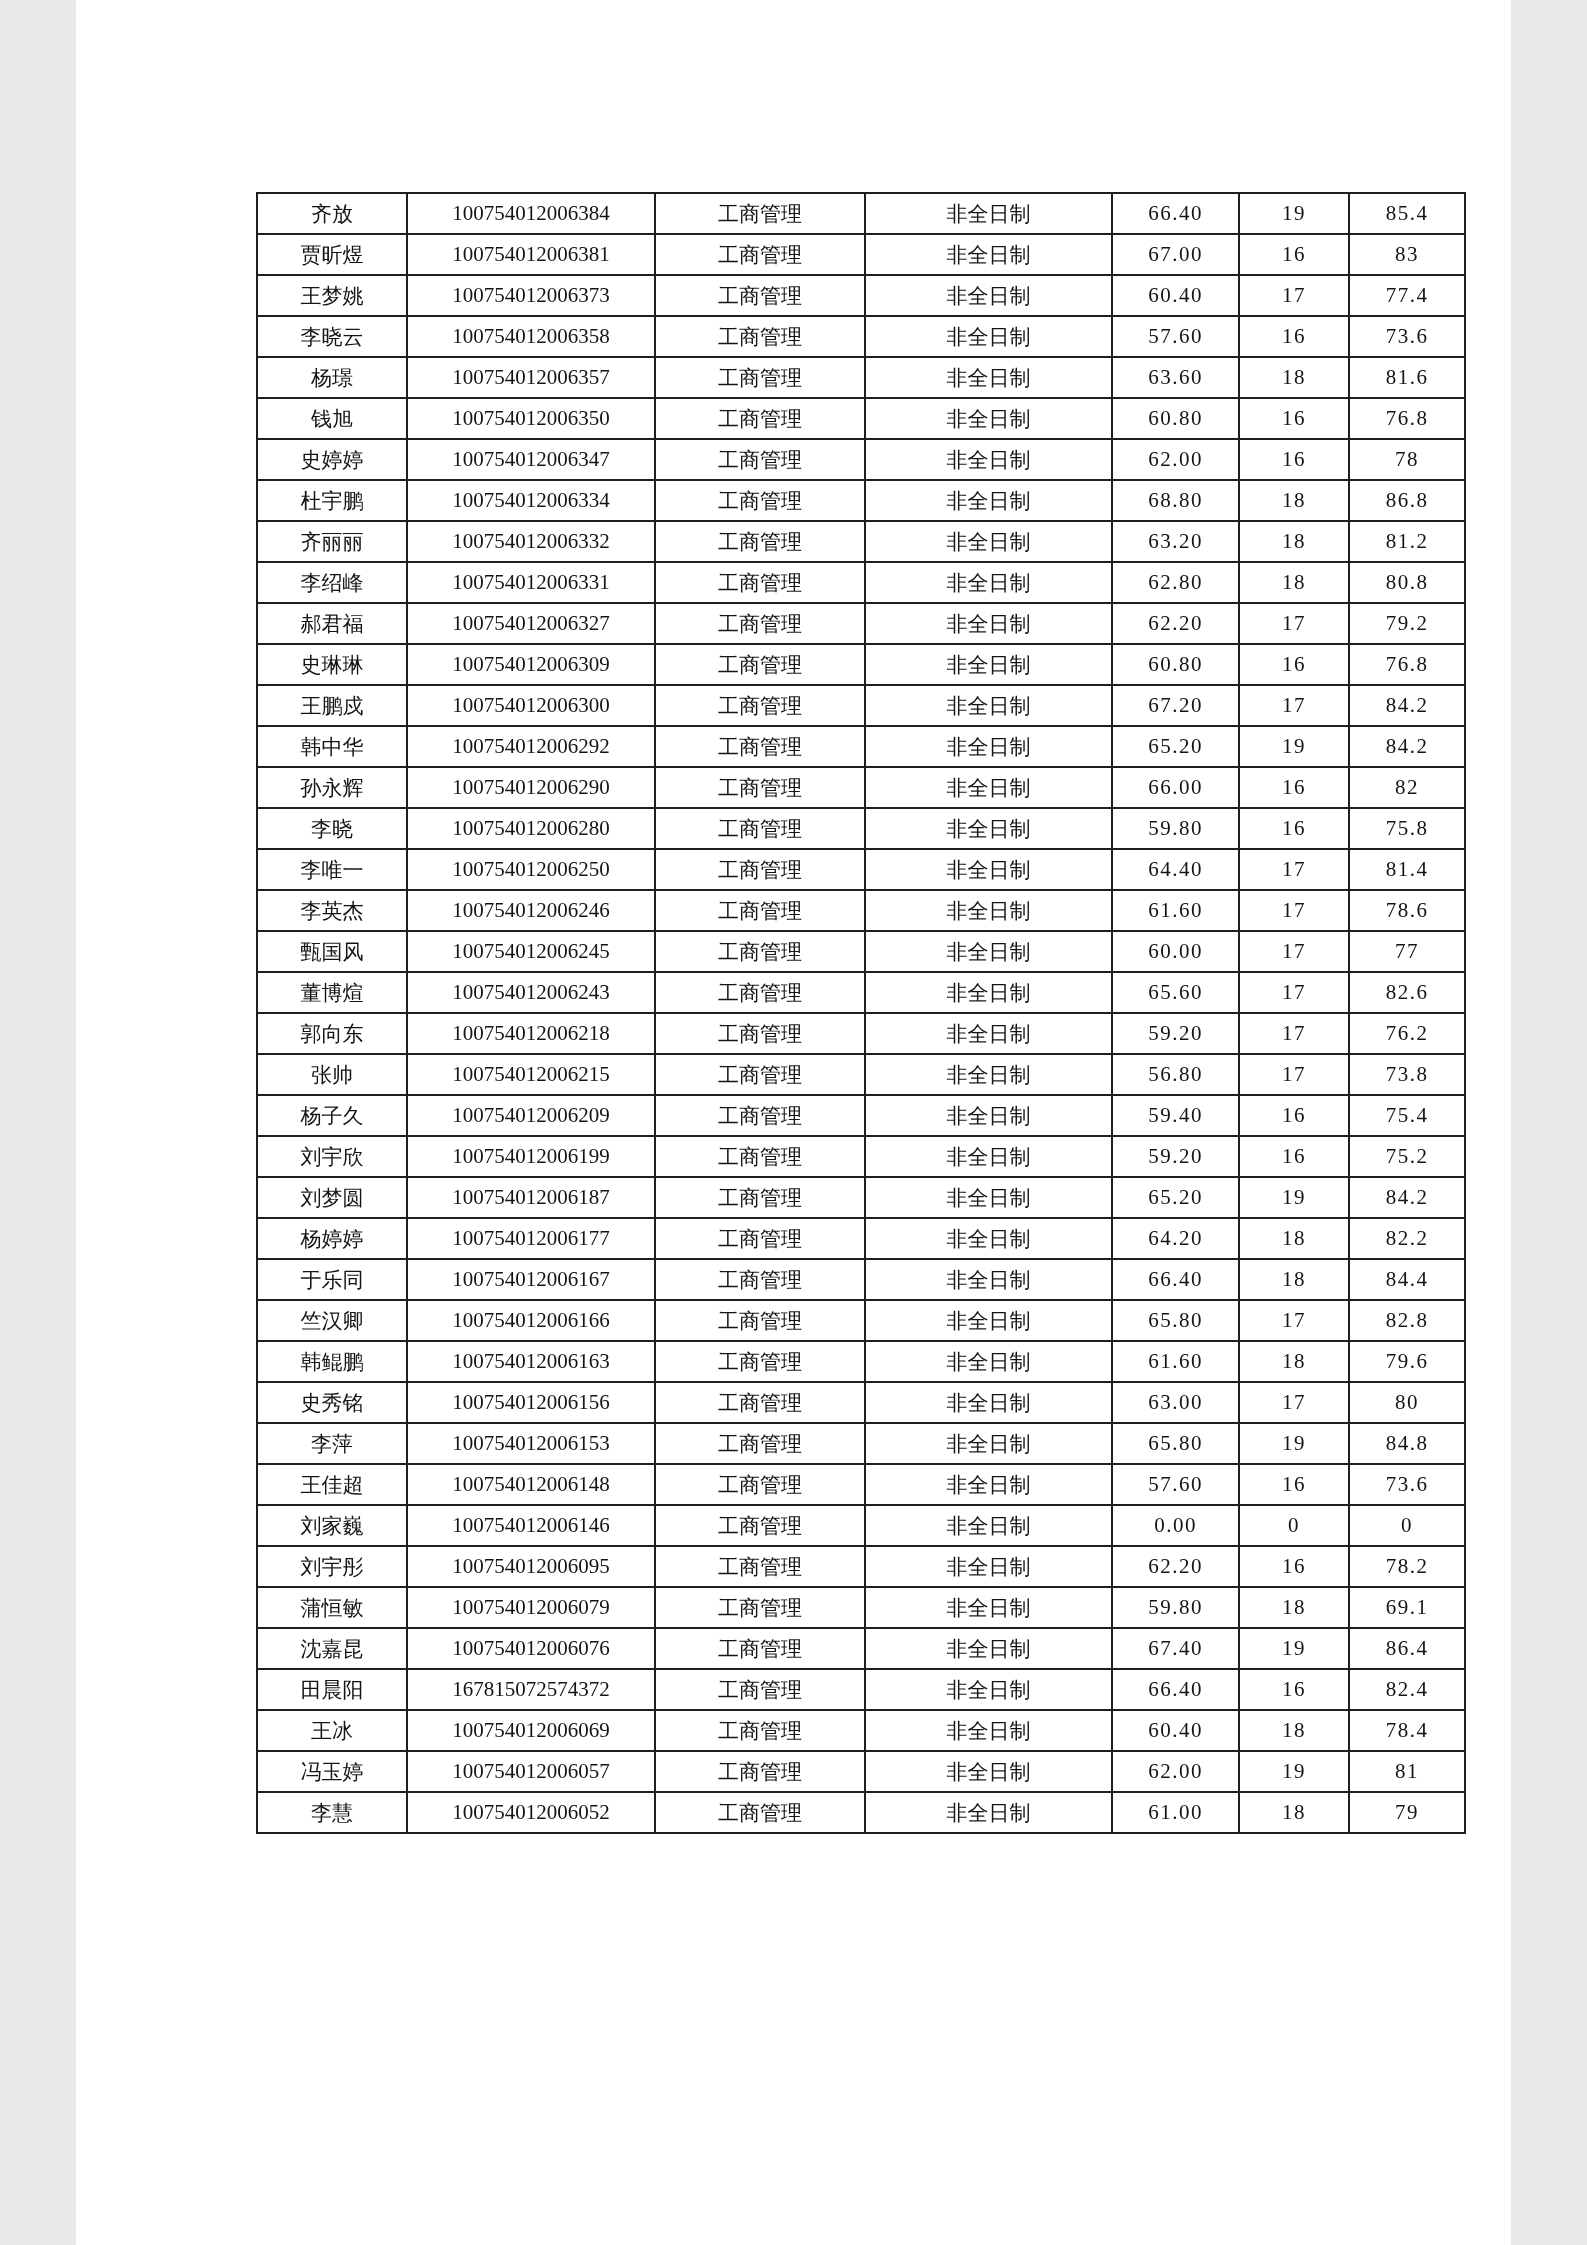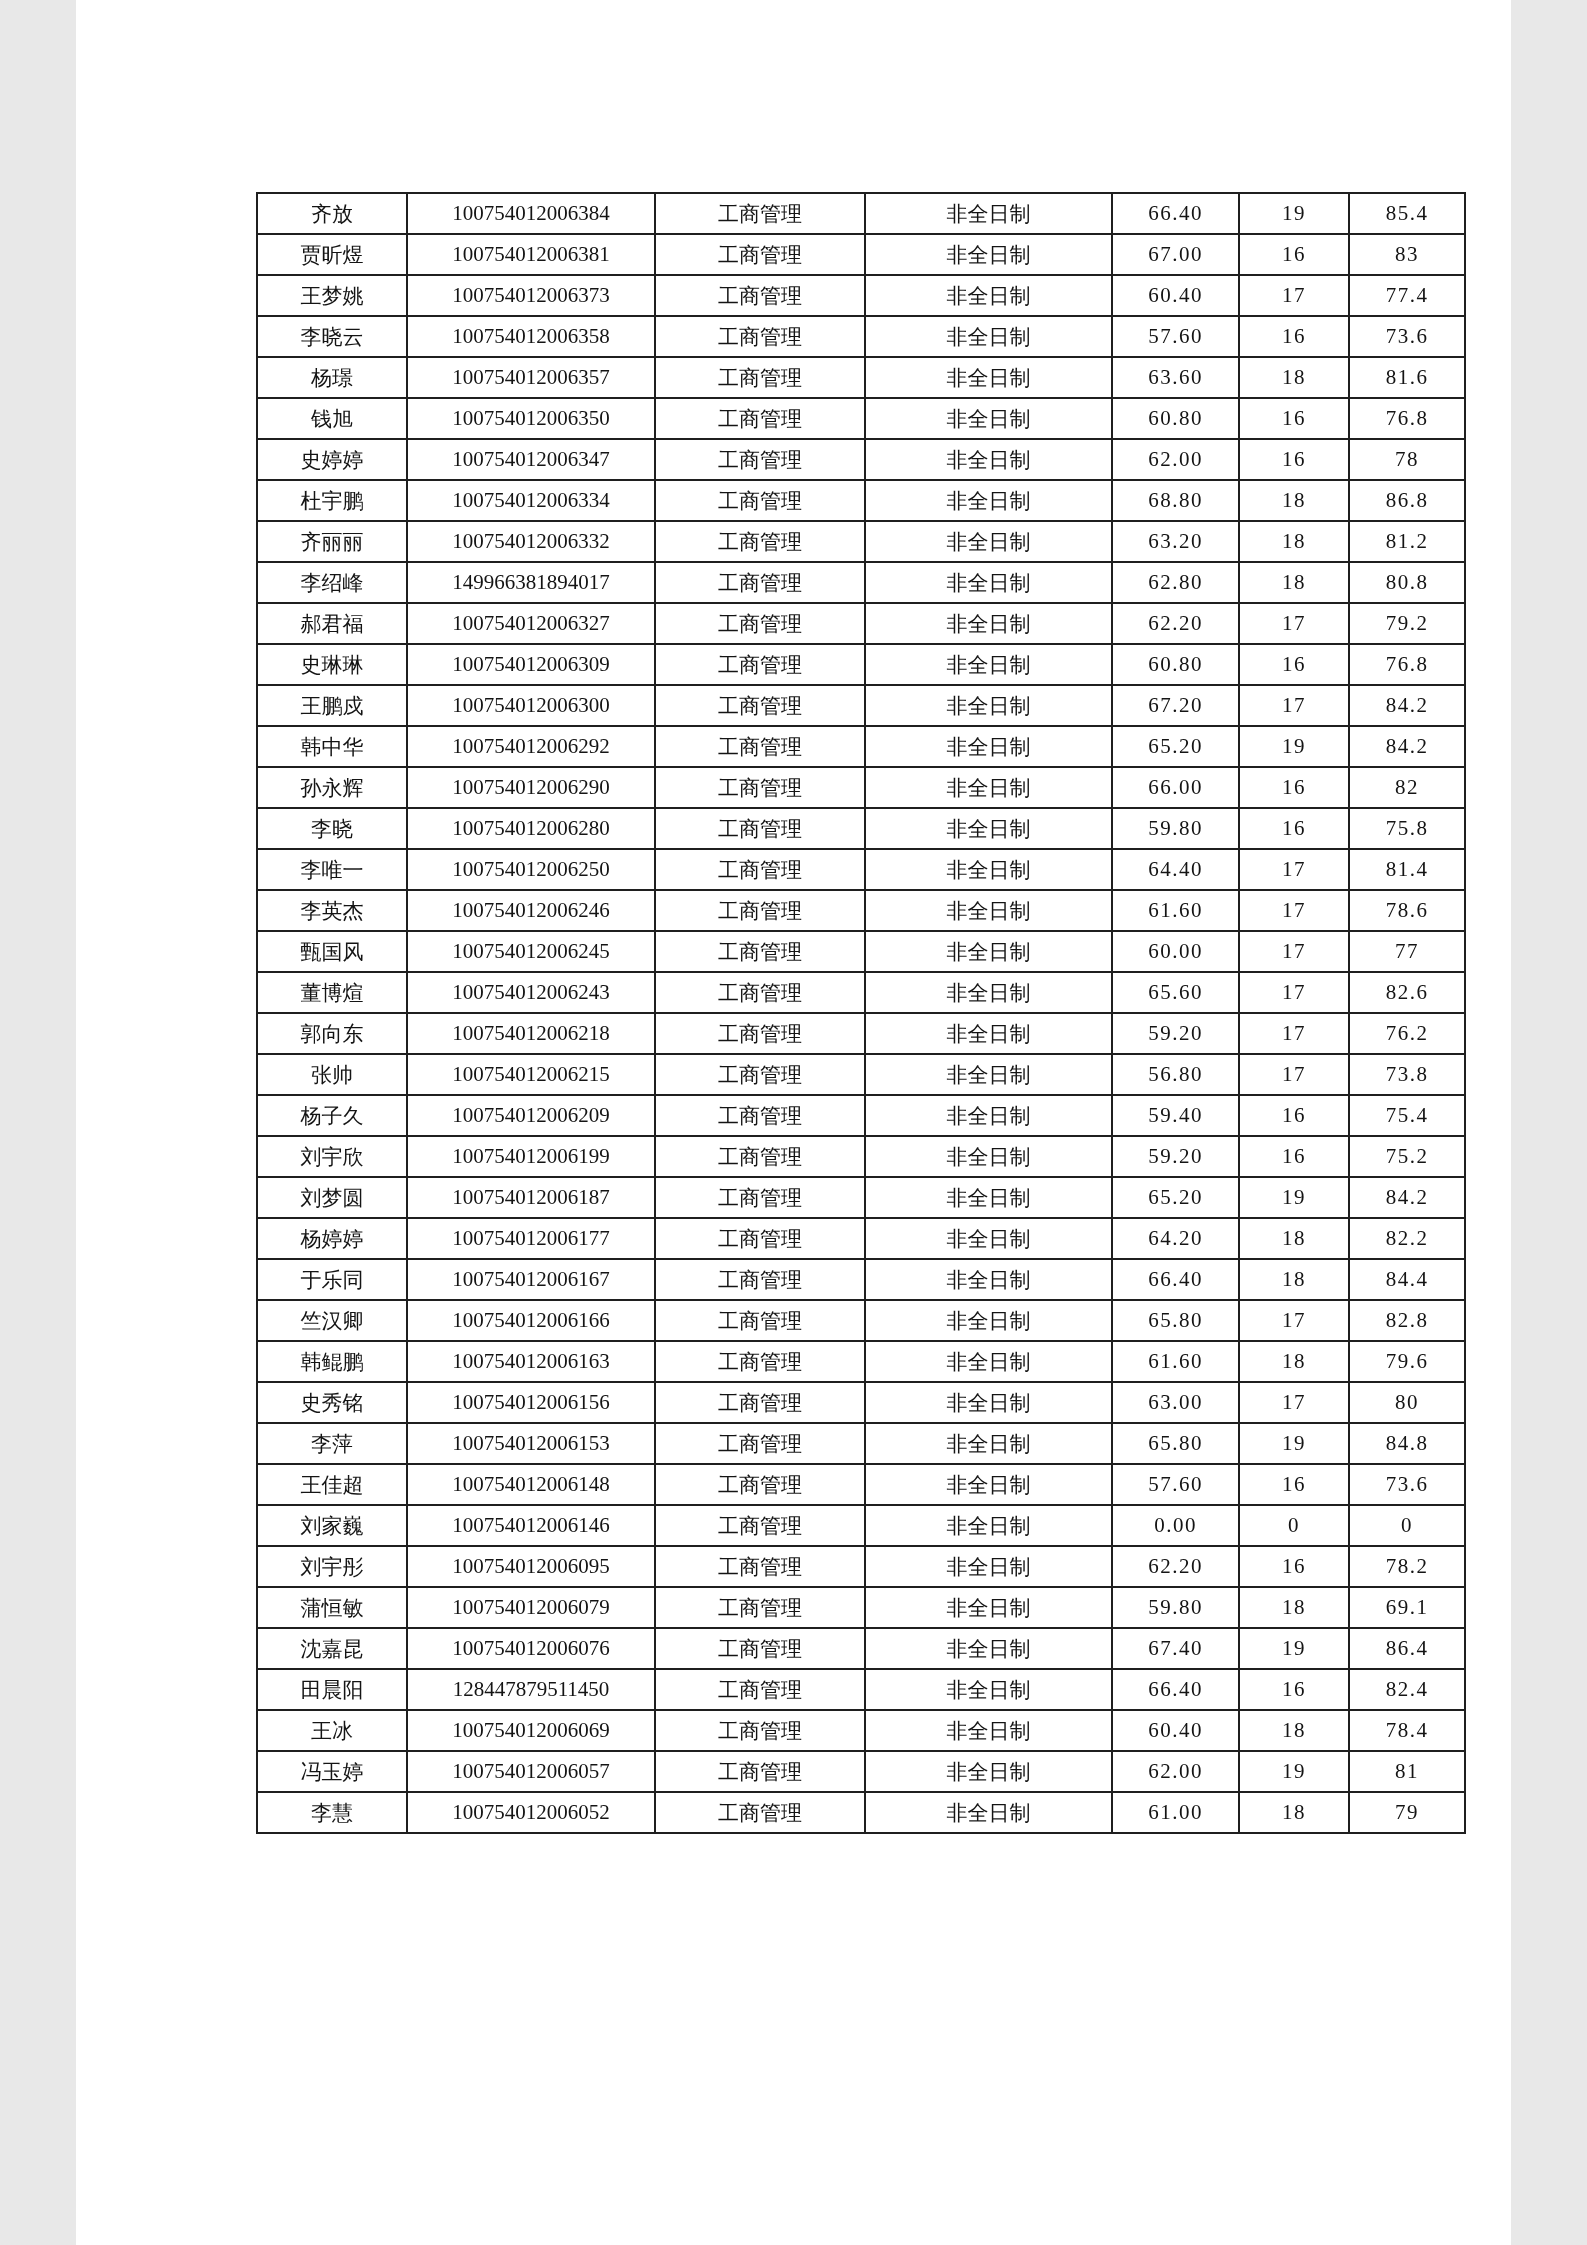--- a/index.html
+++ b/index.html
@@ -137,21 +137,21 @@
           <td>齐丽丽</td>
           <td>100754012006332</td>
           <td>工商管理</td>
           <td>非全日制</td>
           <td class="num">63.20</td>
           <td class="num">18</td>
           <td class="num">81.2</td>
         </tr>
         <tr>
           <td>李绍峰</td>
-          <td>149966381894017</td>
+          <td>100754012006331</td>
           <td>工商管理</td>
           <td>非全日制</td>
           <td class="num">62.80</td>
           <td class="num">18</td>
           <td class="num">80.8</td>
         </tr>
         <tr>
           <td>郝君福</td>
           <td>100754012006327</td>
           <td>工商管理</td>
@@ -380,21 +380,21 @@
           <td>沈嘉昆</td>
           <td>100754012006076</td>
           <td>工商管理</td>
           <td>非全日制</td>
           <td class="num">67.40</td>
           <td class="num">19</td>
           <td class="num">86.4</td>
         </tr>
         <tr>
           <td>田晨阳</td>
-          <td>128447879511450</td>
+          <td>167815072574372</td>
           <td>工商管理</td>
           <td>非全日制</td>
           <td class="num">66.40</td>
           <td class="num">16</td>
           <td class="num">82.4</td>
         </tr>
         <tr>
           <td>王冰</td>
           <td>100754012006069</td>
           <td>工商管理</td>

